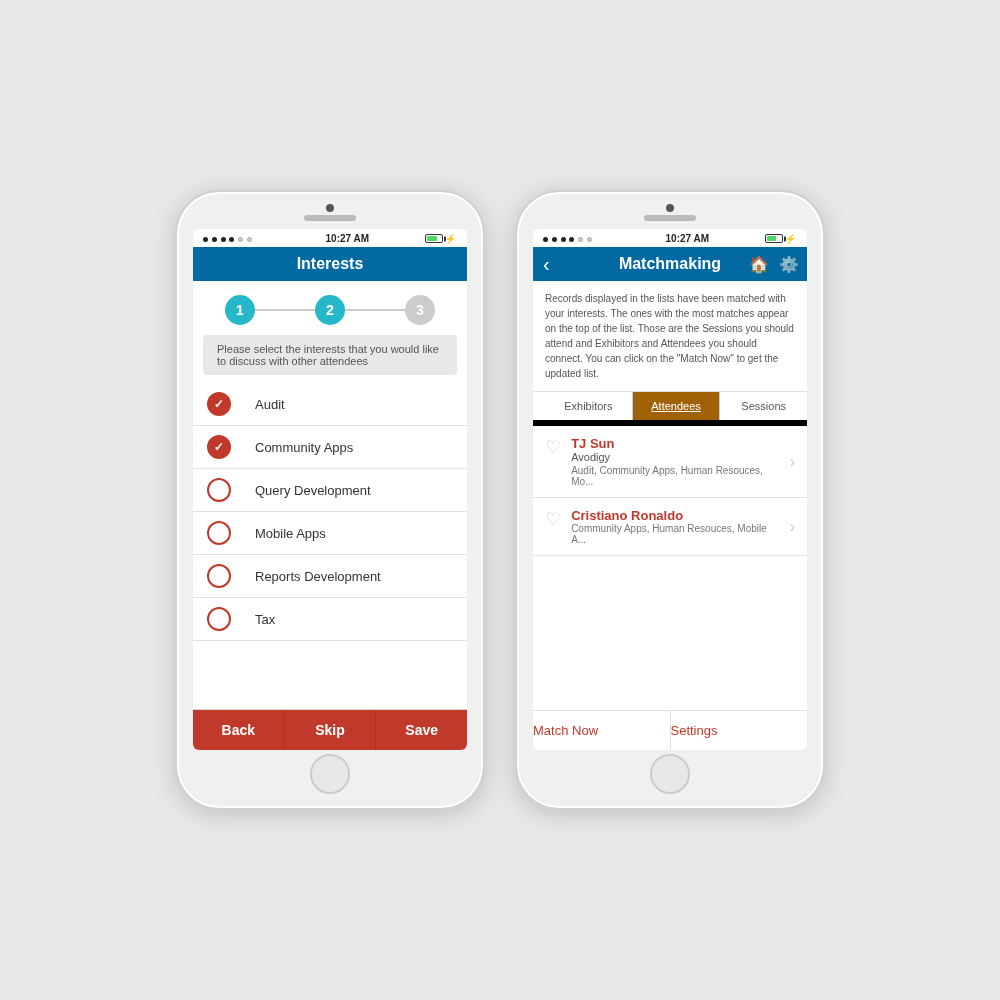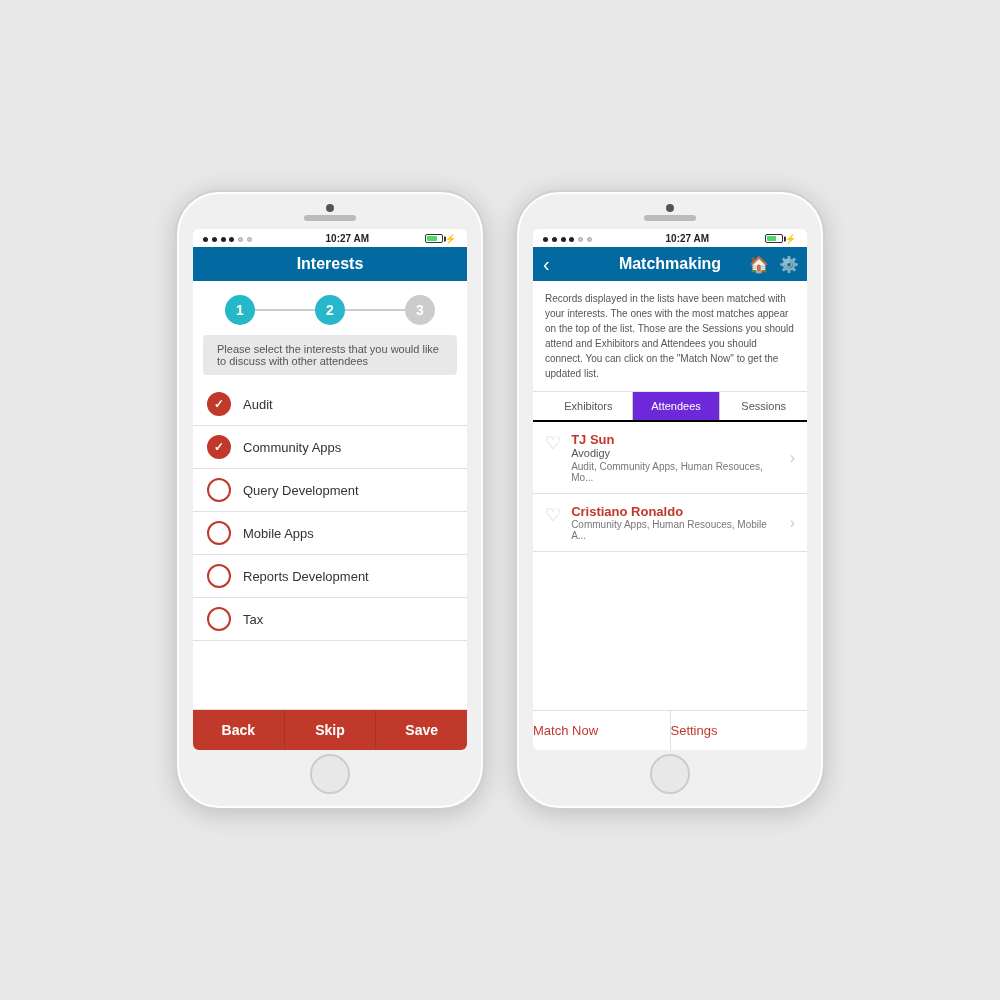--- a/index.html
+++ b/index.html
@@ -205,21 +205,21 @@
       flex: 1;
       overflow: hidden;
     }
     .checkbox-item {
       display: flex;
       align-items: center;
       padding: 9px 14px;
       border-bottom: 1px solid #e0e0e0;
       font-size: 13px;
       color: #333;
-      gap: 12px;
+      gap: 24px;
     }
     .check-icon {
       width: 24px;
       height: 24px;
       border-radius: 50%;
       border: 2px solid #c0392b;
       display: flex;
       align-items: center;
       justify-content: center;
       flex-shrink: 0;
@@ -255,36 +255,37 @@
     
     .info-text {
       padding: 10px 12px;
       font-size: 10px;
       color: #555;
       line-height: 1.5;
       border-bottom: 1px solid #e0e0e0;
     }
     .tab-bar {
       display: flex;
-      border-bottom: 2px solid #000000;
+      border-bottom: 6px solid #000000;
       padding-left: 12px;
     }
     .tab {
       flex: 1;
       text-align: center;
       padding: 8px 4px;
       font-size: 11px;
       color: #555;
       border-right: 1px solid #ccc;
       cursor: pointer;
     }
     .tab:last-child { border-right: none; }
     .tab.active {
-      background: #6d28d9;
+      background: #a16207;
       color: #fff;
+      text-decoration: underline;
     }
     .attendee-item {
       padding: 10px 12px;
       border-bottom: 1px solid #e0e0e0;
       display: flex;
       align-items: flex-start;
       gap: 10px;
     }
     .heart-icon {
       color: #ccc;

